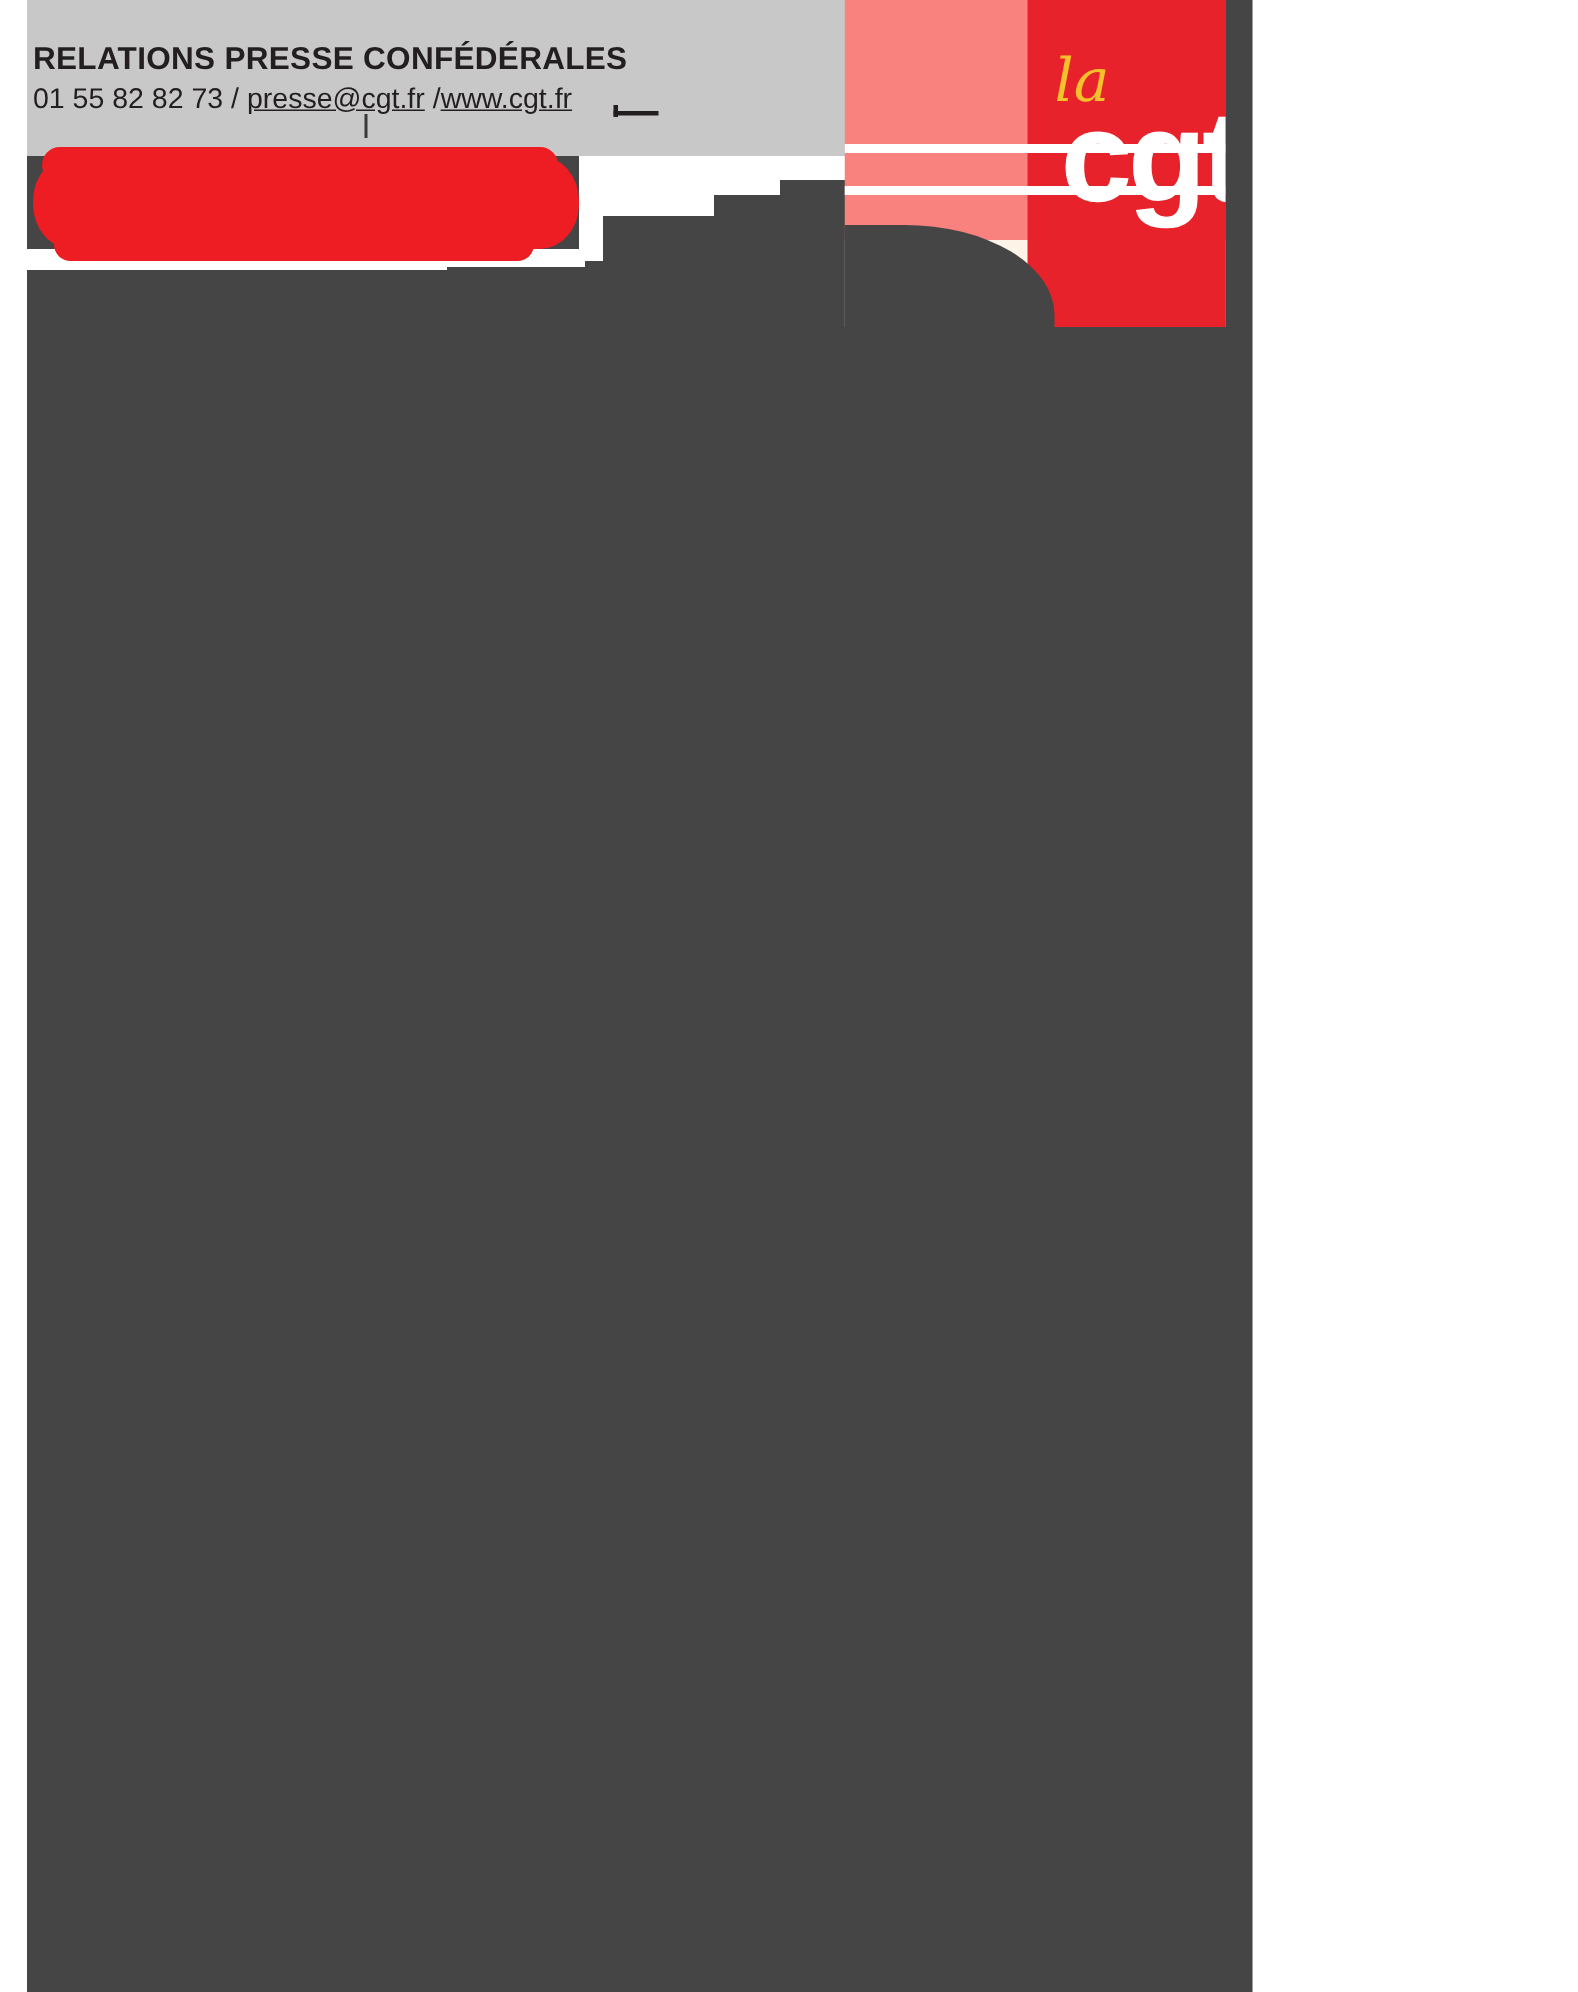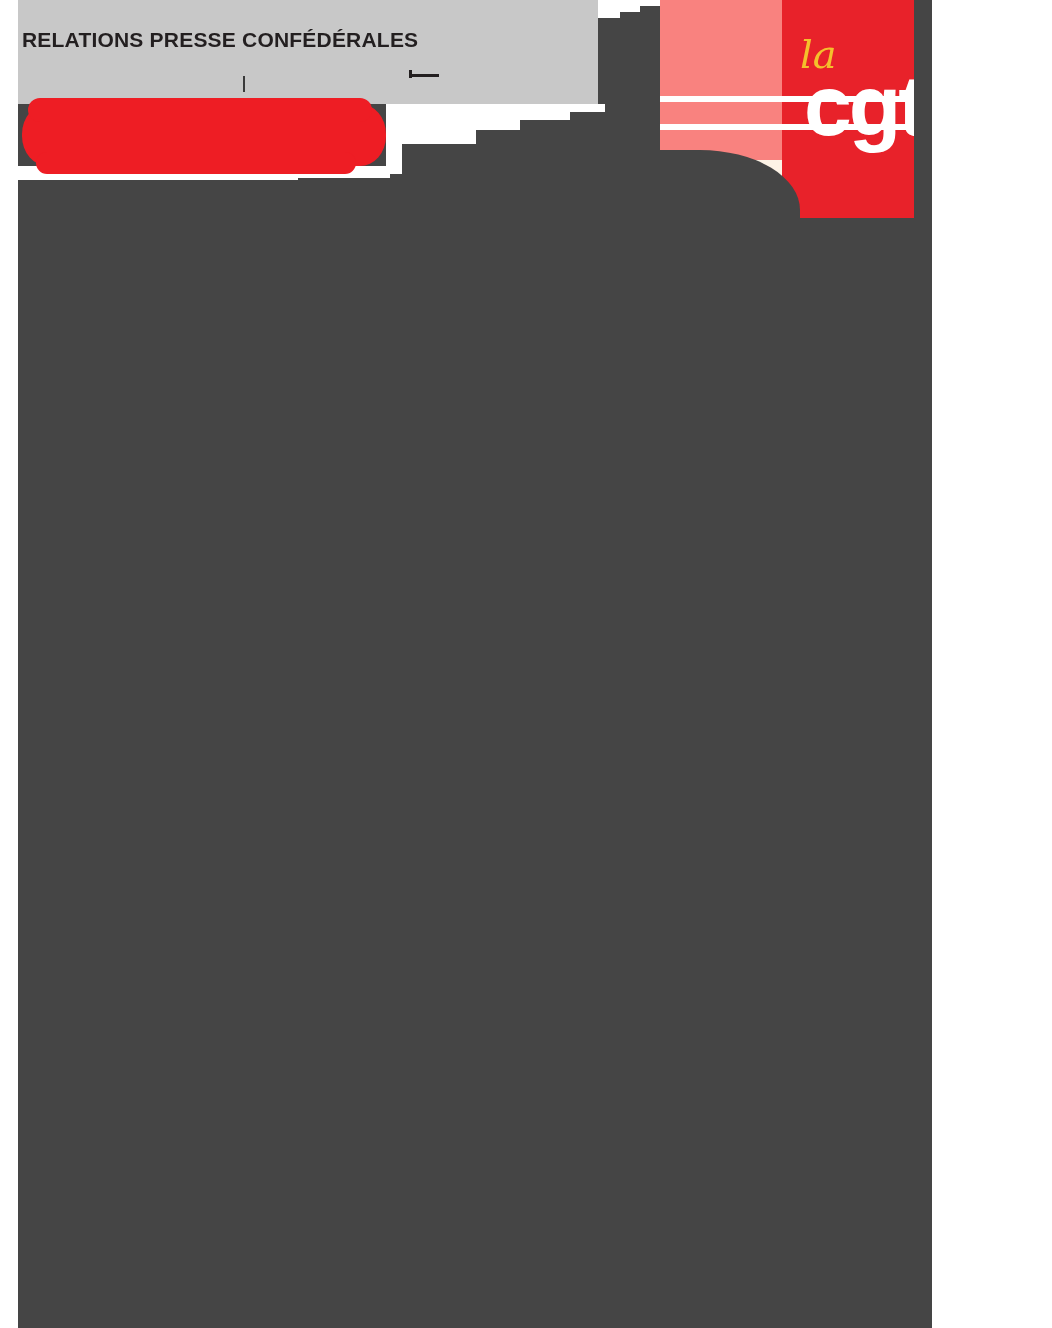--- a/index.html
+++ b/index.html
@@ -2,21 +2,21 @@
 <html><head>
 <meta charset="utf-8">
 <style>
   html, body {
     margin: 0;
     padding: 0;
     background: #ffffff;
   }
   #page {
     position: relative;
-    width: 932px;
+    width: 835px;
     height: 1328px;
     overflow: hidden;
     background: #ffffff;
     font-family: "Liberation Sans", sans-serif;
   }
 
   
   .dark-body {
     position: absolute;
     left: 18px;
@@ -214,20 +214,21 @@
   <div class="dark-notch" style="left:450px; top:104px; width:70px; height:26px;"></div>
   <div class="dark-notch" style="left:500px; top:104px; width:70px; height:16px;"></div>
   <div class="dark-notch" style="left:545px; top:104px; width:60px; height:8px;"></div>
   <div class="dark-notch" style="left:18px; top:166px; width:372px; height:12px;"></div>
   <div class="dark-notch" style="left:18px; top:172px; width:280px; height:8px;"></div>
 
   <div class="header-band"></div>
 
   <div class="header-text">
     <p class="header-title">RELATIONS PRESSE CONFÉDÉRALES</p>
+    <p class="header-contact"><span>01 55 82 82 73</span><span class="sep"> / </span><span class="link">presse@cgt.fr</span><span class="sep"> /</span><span class="link">www.cgt.fr</span></p>
   </div>
   <div class="tick"></div>
   <div class="tail-rule"></div>
   <div class="tail-rule2"></div>
 
   <div class="red-blob"></div>
 
   <div class="logo-wrap">
     <div class="logo-pink"></div>
     <div class="logo-pink-light"></div>

